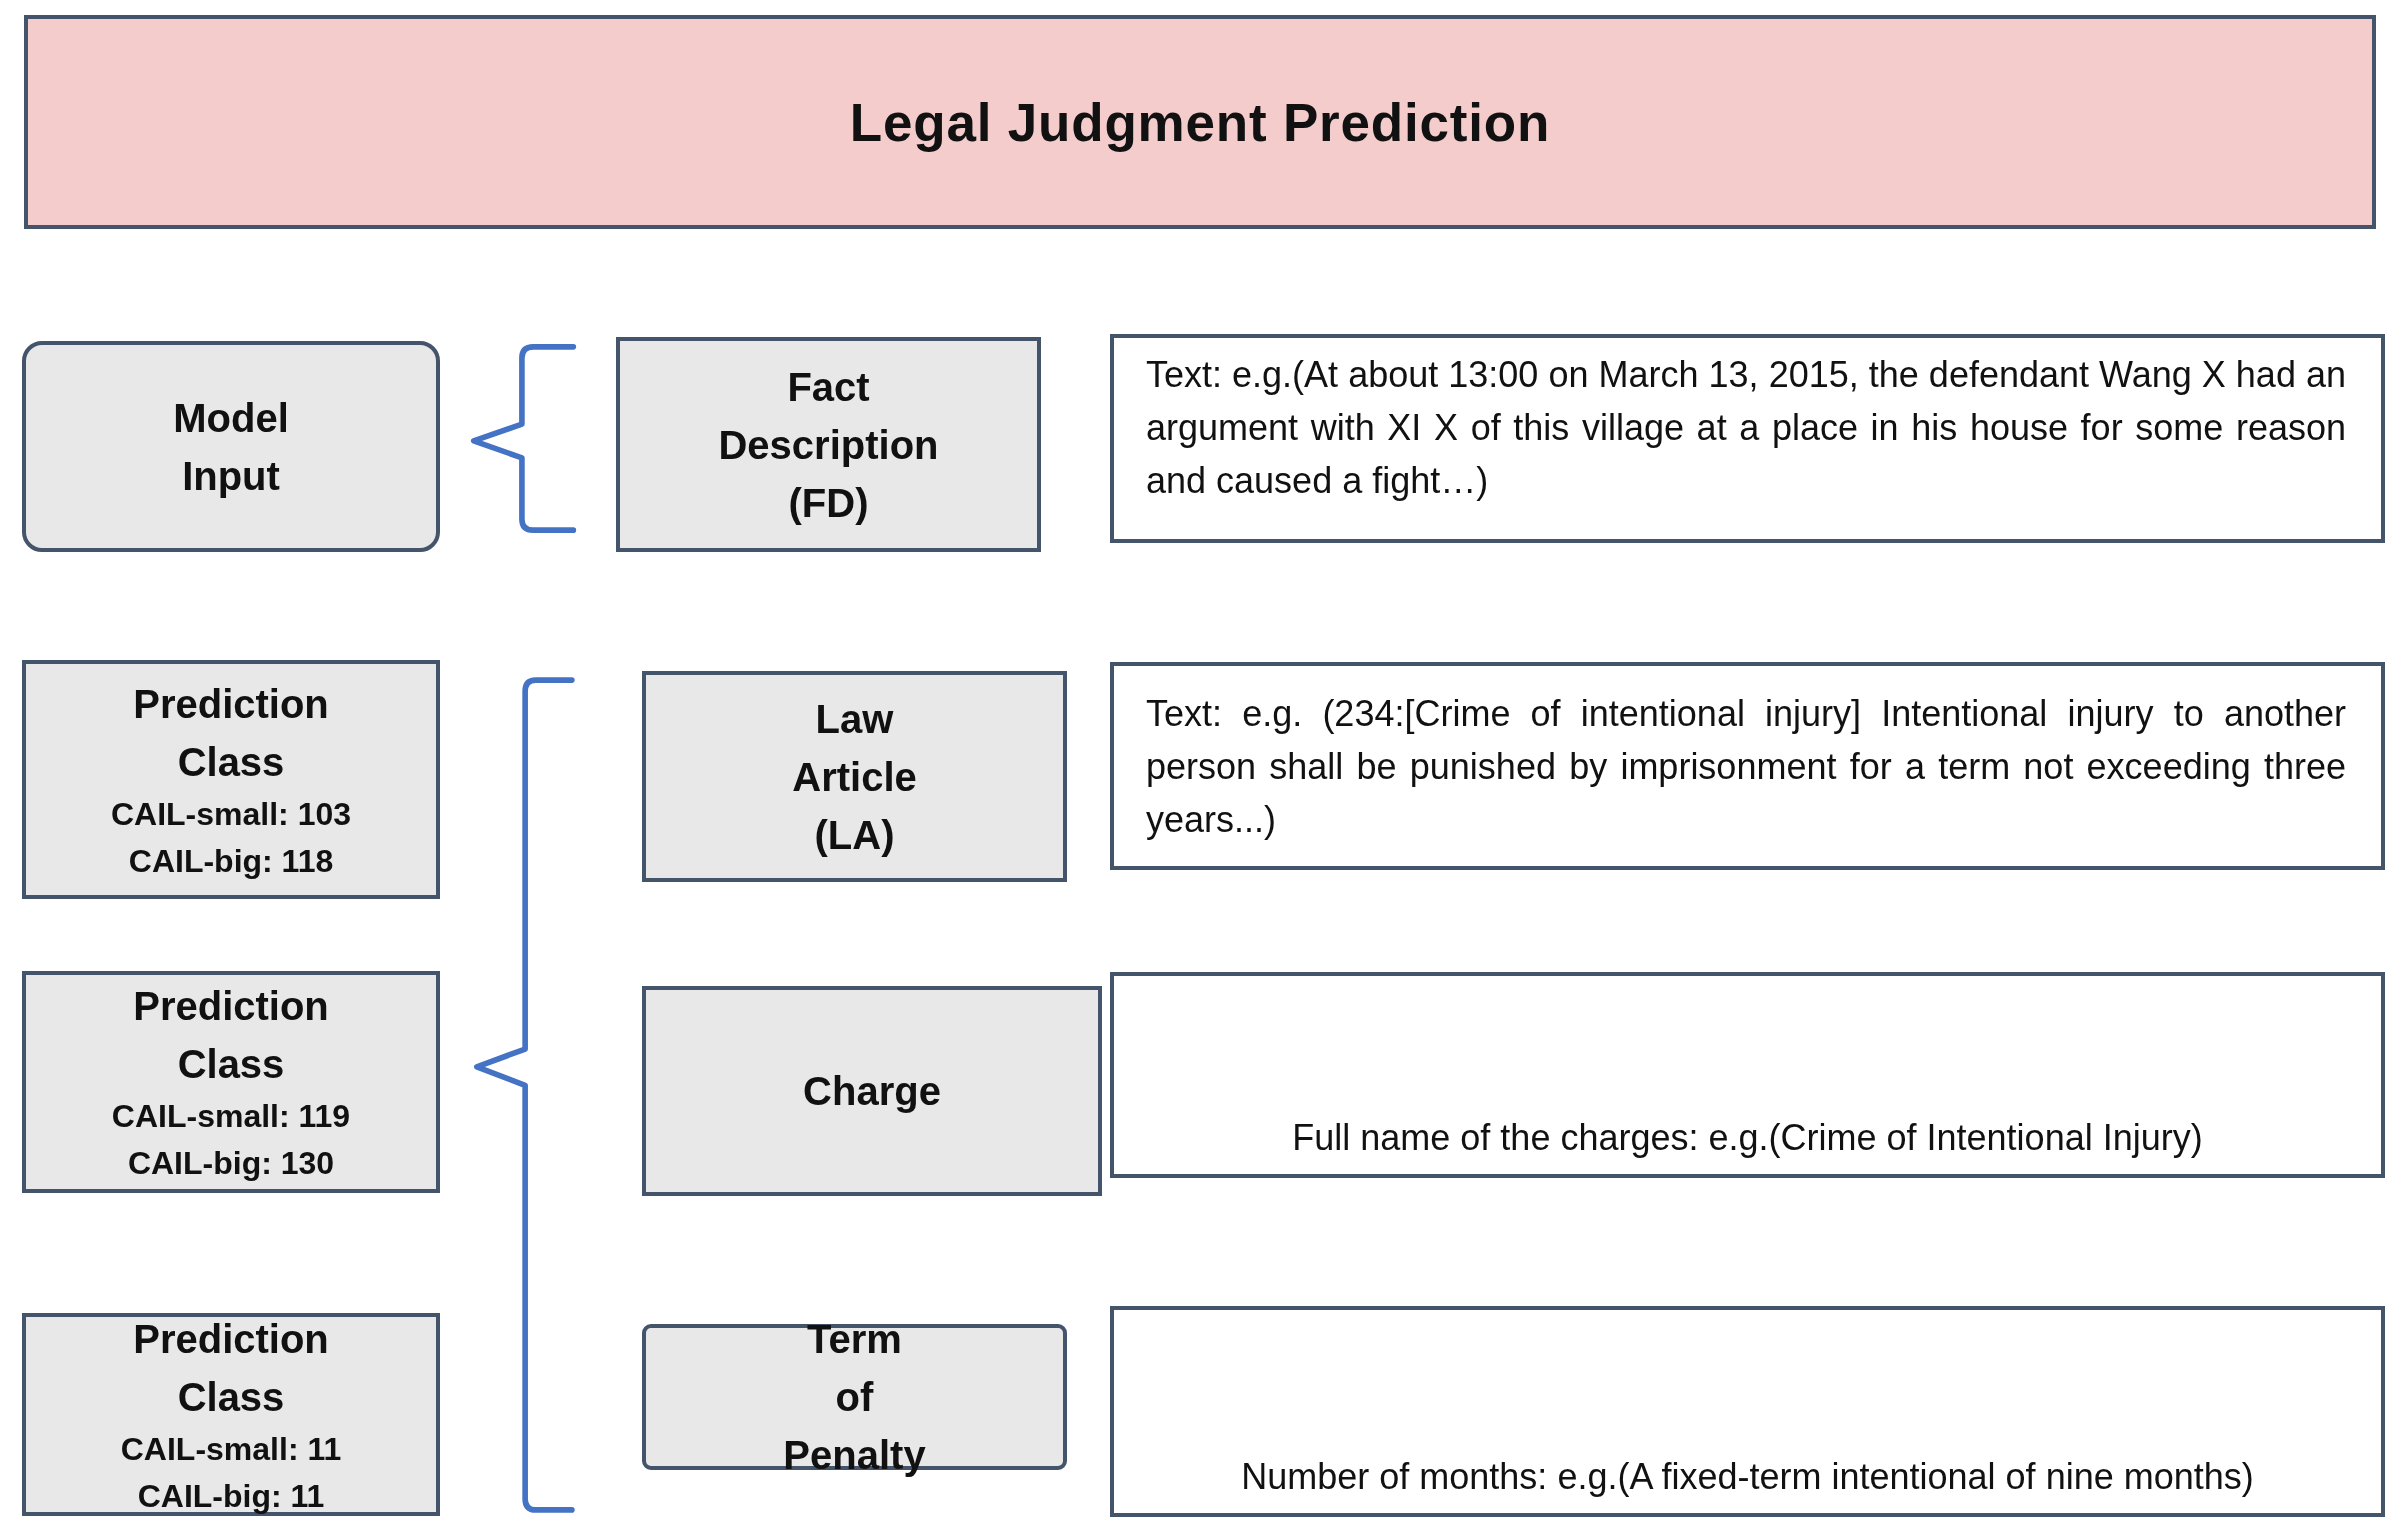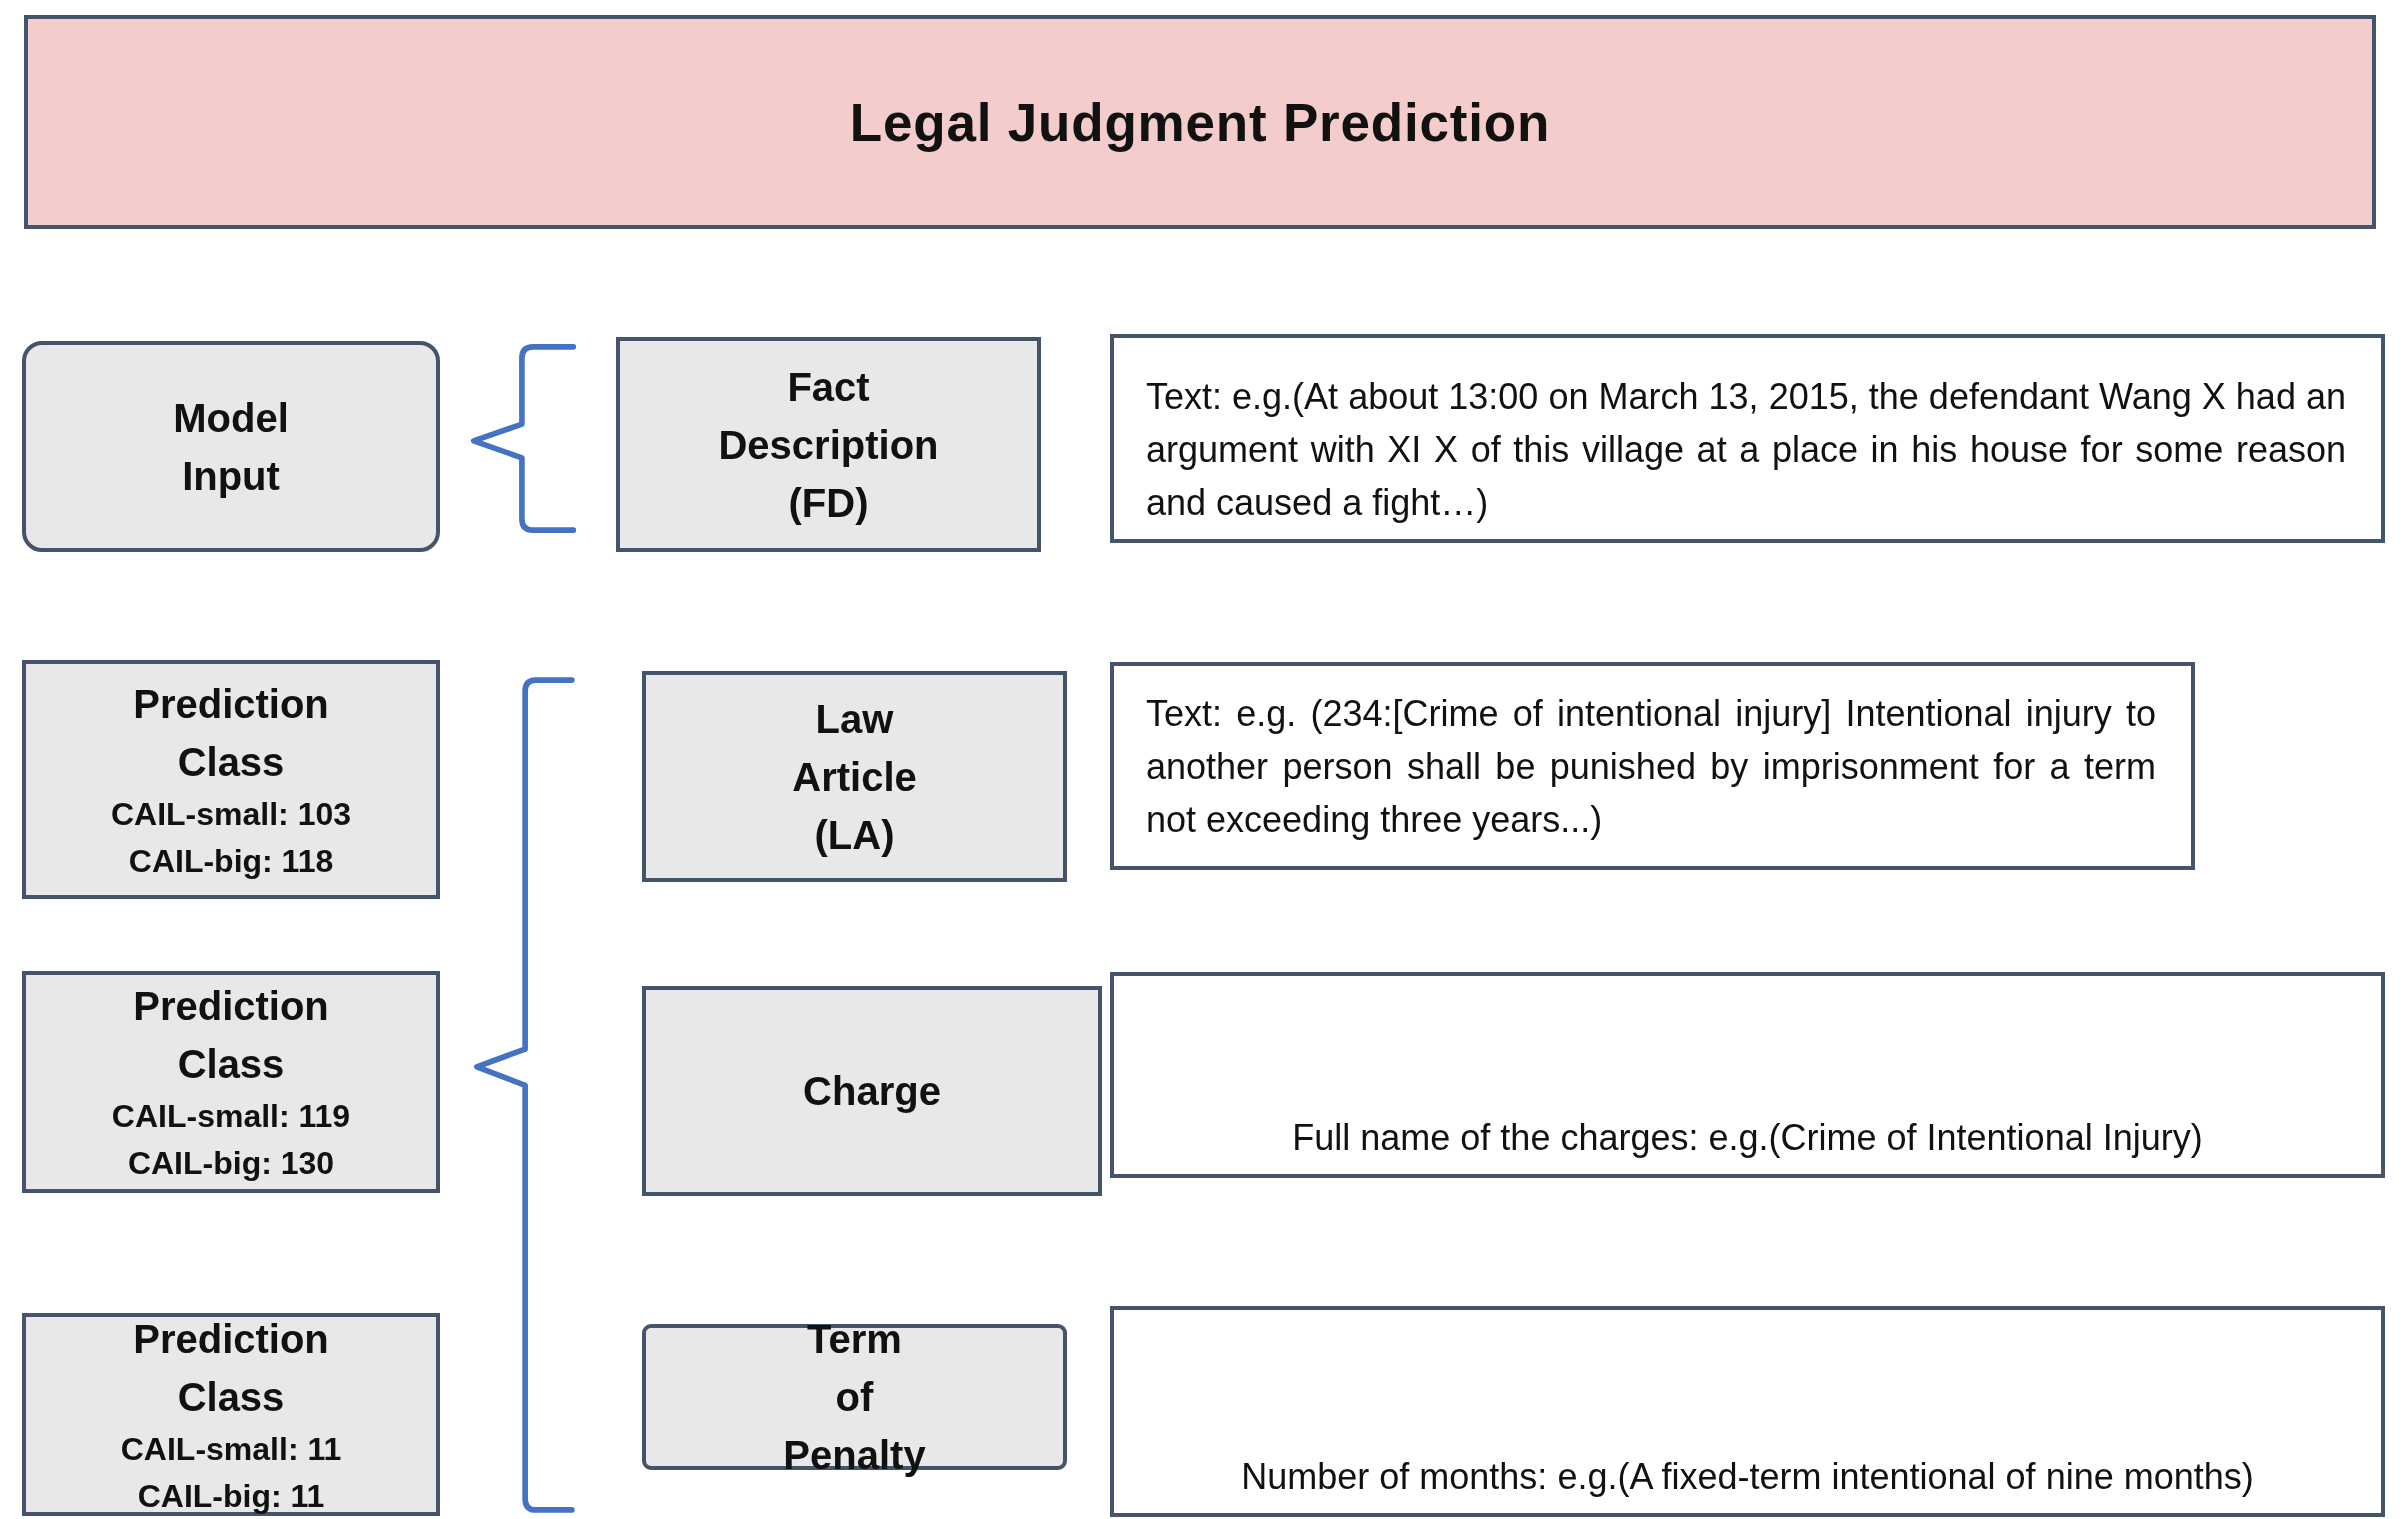--- a/index.html
+++ b/index.html
@@ -23,21 +23,21 @@
   .white{
     background:var(--c-white_bg,#ffffff);
     border:4px solid var(--c-border,#44546a);
     display:flex;
   }
   .white .example{
     width:100%;
     font-size:36px;line-height:53px;
     padding:9.7px 35px 9.7px 32px;
   }
-  .white.top{align-items:flex-end;}
+  .white.top{align-items:flex-start;}
   .white.top .example{text-align:justify;}
   .white.mid{align-items:center;}
   .white.mid .example{text-align:justify;}
   .white.ctr{align-items:flex-end;}
   .white.ctr .example{text-align:center;padding:9.7px 45px;}
   .brace{position:absolute;}
 </style>
 </head>
 <body>
 
@@ -76,21 +76,21 @@
     <div class="sub">CAIL-small: 103</div>
     <div class="sub">CAIL-big: 118</div>
   </div>
 
   <div class="box gray" style="left:642px;top:671px;width:425px;height:211px;">
     <div class="label">Law</div>
     <div class="label">Article</div>
     <div class="label">(LA)</div>
   </div>
 
-  <div class="box white mid" style="left:1110px;top:662px;width:1085px;height:208px;">
+  <div class="box white mid" style="left:1110px;top:662px;width:1275px;height:208px;">
     <div class="example">Text: e.g. (234:[Crime of intentional injury] Intentional injury to another person shall be punished by imprisonment for a term not exceeding three years...)</div>
   </div>
 
   <div class="box gray" style="left:22px;top:971px;width:418px;height:222px;">
     <div class="label">Prediction</div>
     <div class="label">Class</div>
     <div class="sub">CAIL-small: 119</div>
     <div class="sub">CAIL-big: 130</div>
   </div>
 

